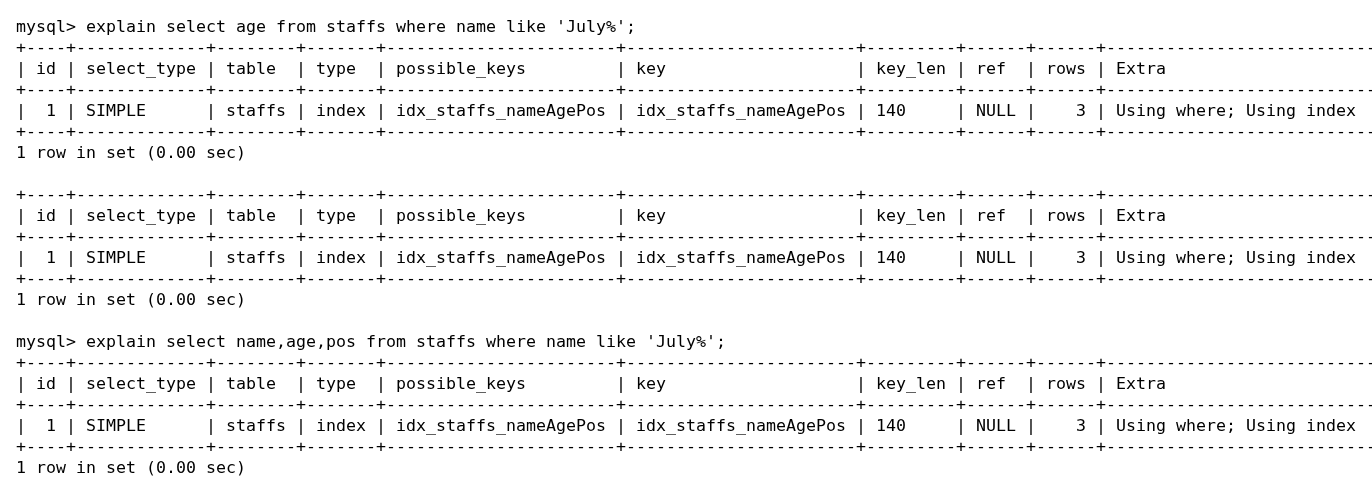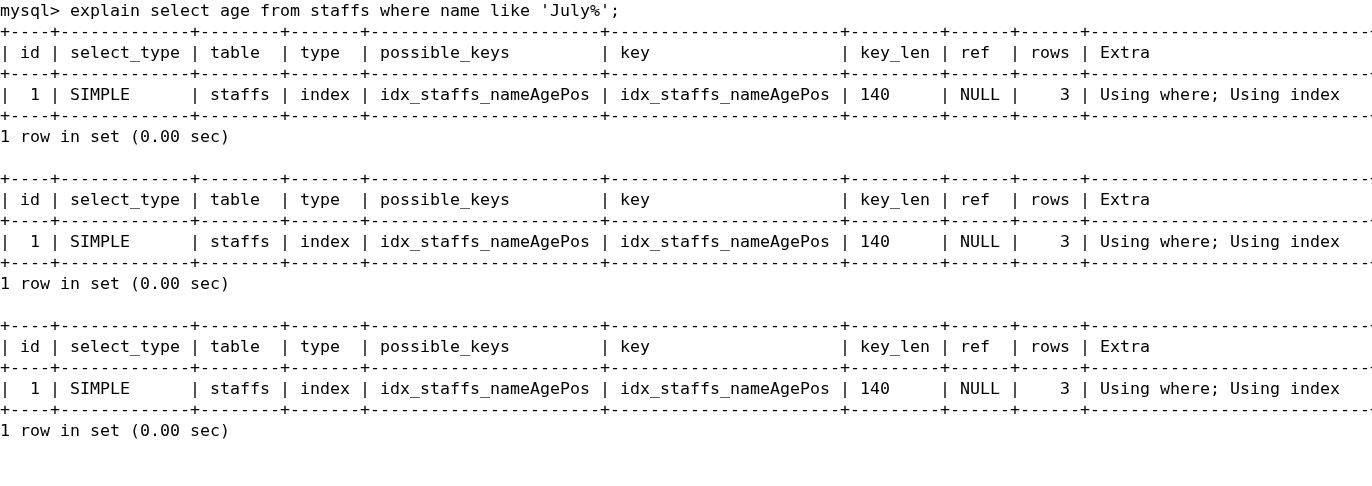--- a/index.html
+++ b/index.html
@@ -12,21 +12,21 @@
     width: 1372px;
     height: 486px;
     overflow: hidden;
     font-family: "DejaVu Sans Mono", "Liberation Mono", monospace;
   }
   #terminal {
     width: 1372px;
     height: 486px;
     background: #ffffff;
     color: #000000;
-    padding: 0;
+    padding: 16px;
     box-sizing: border-box;
   }
   .term-line {
     display: block;
     font-family: "DejaVu Sans Mono", "Liberation Mono", monospace;
     font-size: 15.2px;
     line-height: 21px;
     letter-spacing: 0px;
     white-space: pre;
     color: #000000;
@@ -61,20 +61,21 @@
     <span class="term-line" style="font-size: 16.6234px;">+----+-------------+--------+-------+-----------------------+-----------------------+---------+------+------+----------------------------+</span>
     <span class="term-line" style="font-size: 16.6234px;">| id | select_type | table  | type  | possible_keys         | key                   | key_len | ref  | rows | Extra                      |</span>
     <span class="term-line" style="font-size: 16.6234px;">+----+-------------+--------+-------+-----------------------+-----------------------+---------+------+------+----------------------------+</span>
     <span class="term-line" style="font-size: 16.6234px;">|  1 | SIMPLE      | staffs | index | idx_staffs_nameAgePos | idx_staffs_nameAgePos | 140     | NULL |    3 | Using where; Using index   |</span>
     <span class="term-line" style="font-size: 16.6234px;">+----+-------------+--------+-------+-----------------------+-----------------------+---------+------+------+----------------------------+</span>
     <span class="term-line" style="font-size: 16.6234px;">1 row in set (0.00 sec)</span>
     <span class="term-line blank" style="font-size: 16.6234px;"> </span>
   </div>
 
   <div class="block">
+    <span class="term-line" style="font-size: 16.6234px;">mysql&gt; explain select name,age,pos from staffs where name like 'July%';</span>
     <span class="term-line" style="font-size: 16.6234px;">+----+-------------+--------+-------+-----------------------+-----------------------+---------+------+------+----------------------------+</span>
     <span class="term-line" style="font-size: 16.6234px;">| id | select_type | table  | type  | possible_keys         | key                   | key_len | ref  | rows | Extra                      |</span>
     <span class="term-line" style="font-size: 16.6234px;">+----+-------------+--------+-------+-----------------------+-----------------------+---------+------+------+----------------------------+</span>
     <span class="term-line" style="font-size: 16.6234px;">|  1 | SIMPLE      | staffs | index | idx_staffs_nameAgePos | idx_staffs_nameAgePos | 140     | NULL |    3 | Using where; Using index   |</span>
     <span class="term-line" style="font-size: 16.6234px;">+----+-------------+--------+-------+-----------------------+-----------------------+---------+------+------+----------------------------+</span>
     <span class="term-line" style="font-size: 16.6234px;">1 row in set (0.00 sec)</span>
   </div>
 
 </div>
 

